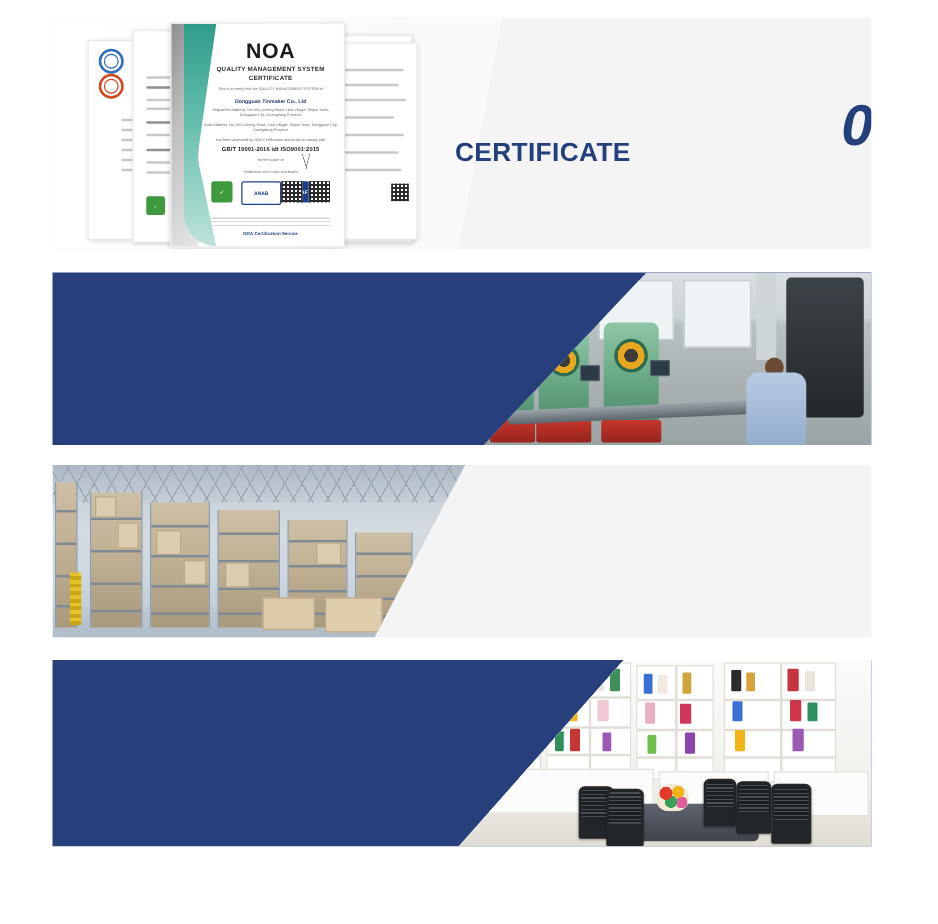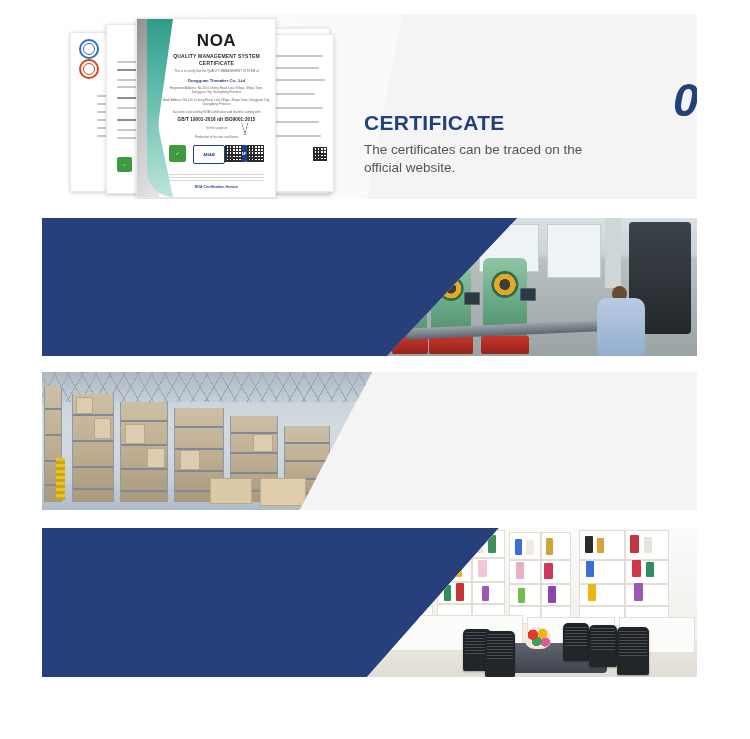--- a/index.html
+++ b/index.html
@@ -388,21 +388,20 @@
             <div class="noa-foot">NOA Certification Service</div>
           </div>
         </div>
       </div>
     </div>
 
     <div class="bignum num-dark" id="num1">01</div>
 
     <div class="txt txt-light" id="txt1">
       <p class="title">CERTIFICATE</p>
-      <p class="desc" style="max-width:244px;">The certificates can be traced on the official website.</p>
     </div>
   </section>
 
   <section class="panel" id="panel2">
     <div class="photo ph-factory">
       <div class="f-window" style="left:14px;top:8px;width:42px;height:40px;"></div>
       <div class="f-window" style="left:92px;top:6px;width:58px;height:46px;"></div>
       <div class="f-window" style="left:160px;top:6px;width:52px;height:52px;"></div>
       <div class="f-column" style="left:60px;top:0;width:14px;height:62px;"></div>
       <div class="f-column" style="left:218px;top:0;width:16px;height:70px;"></div>

